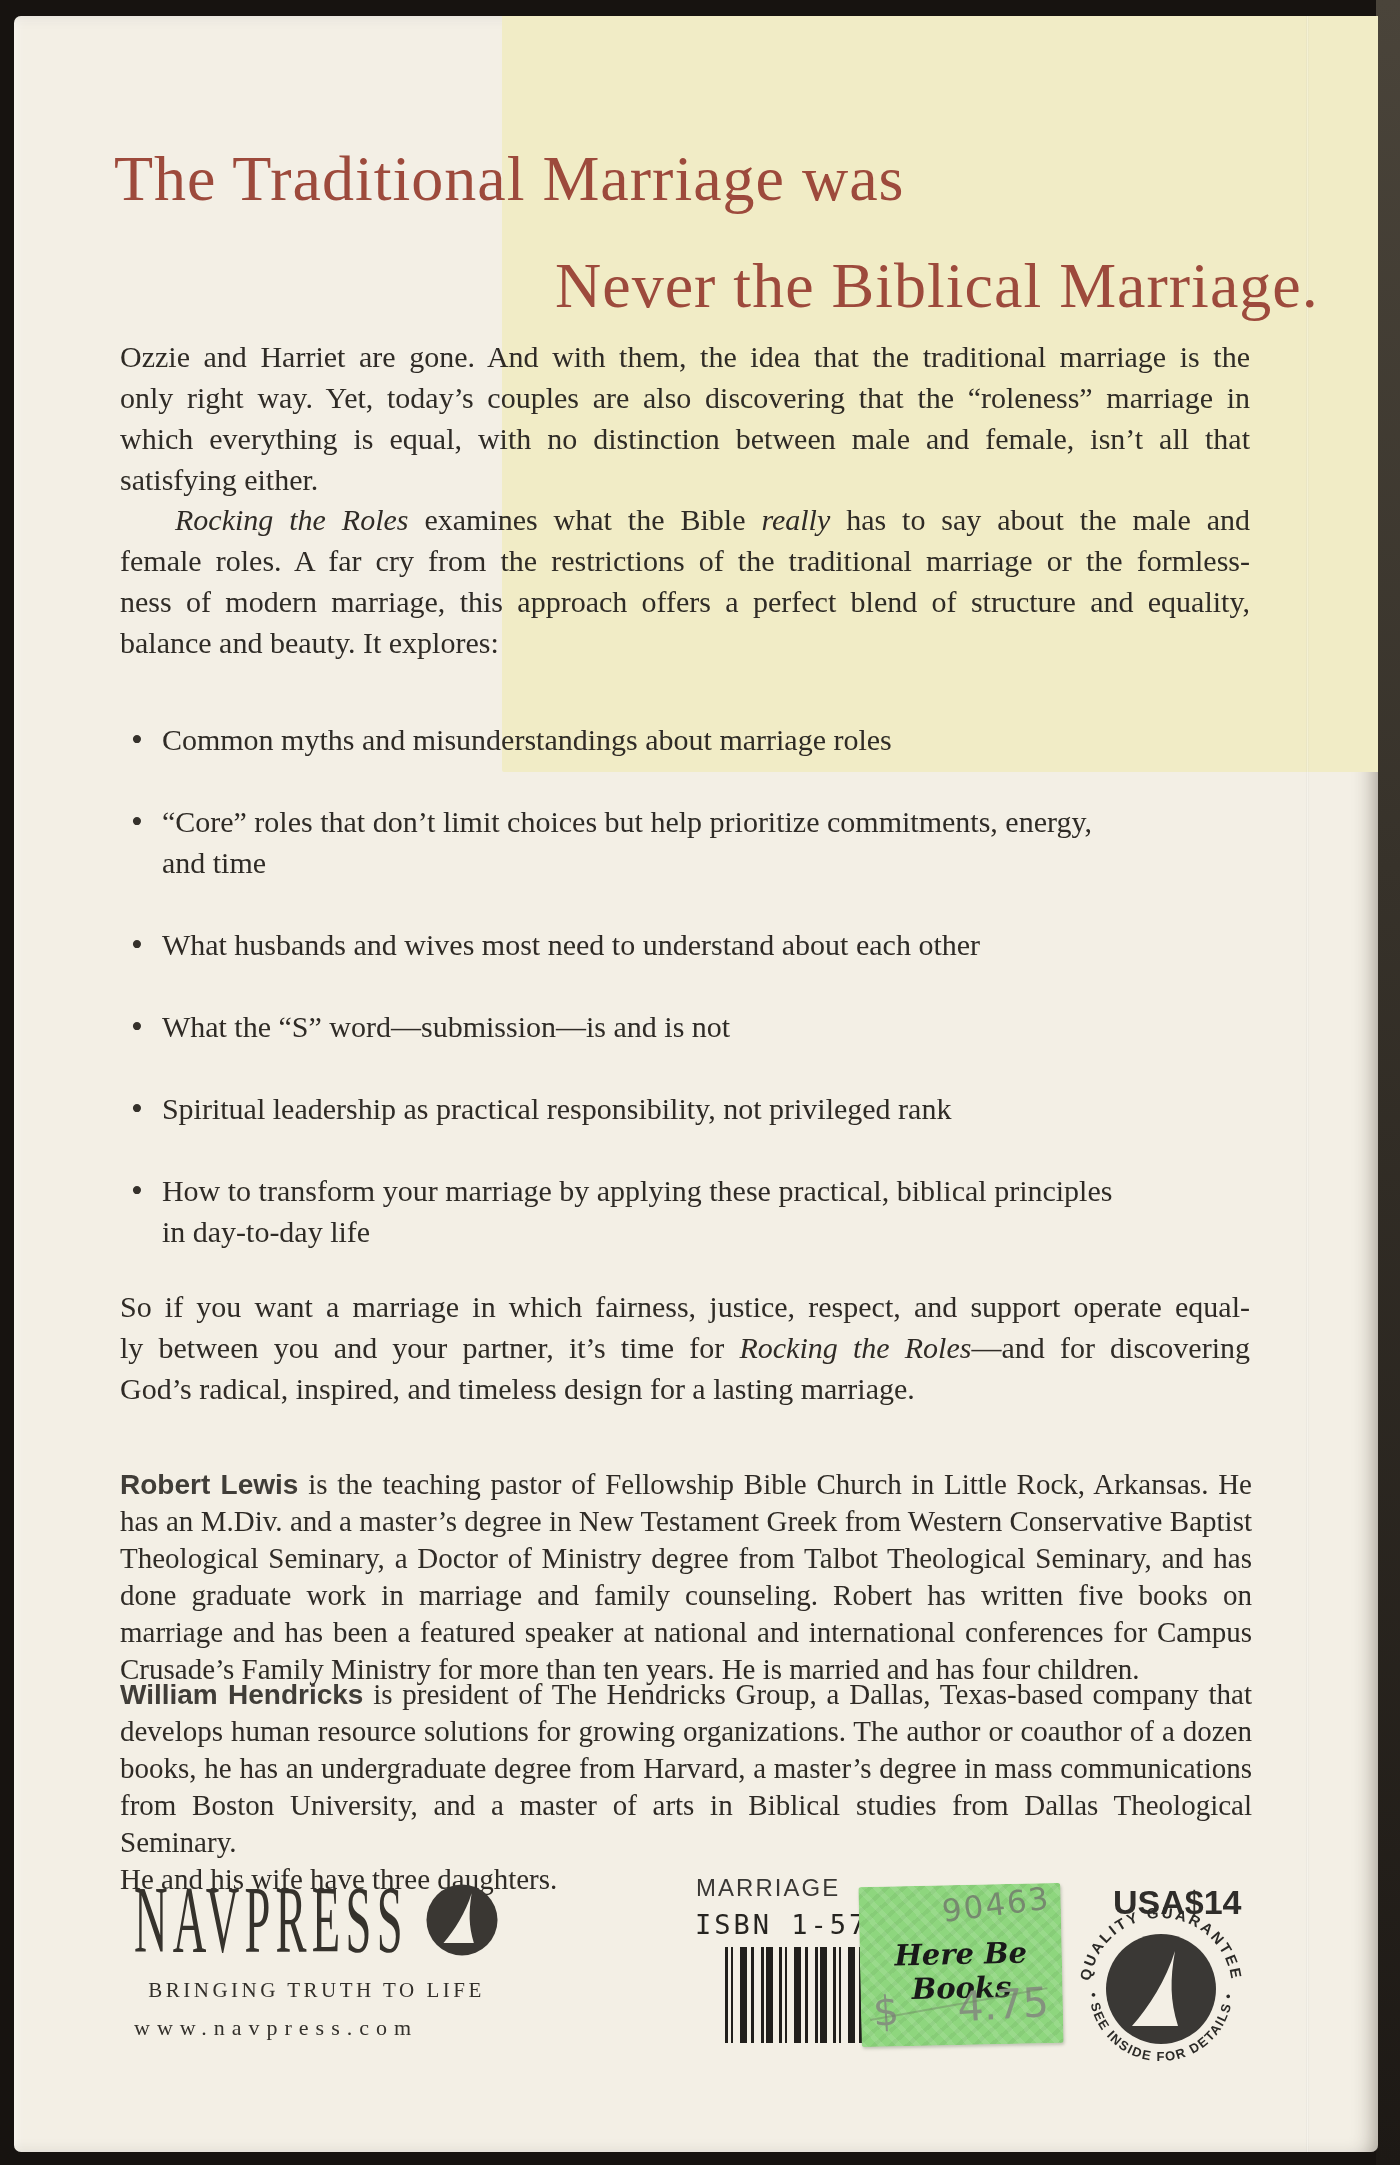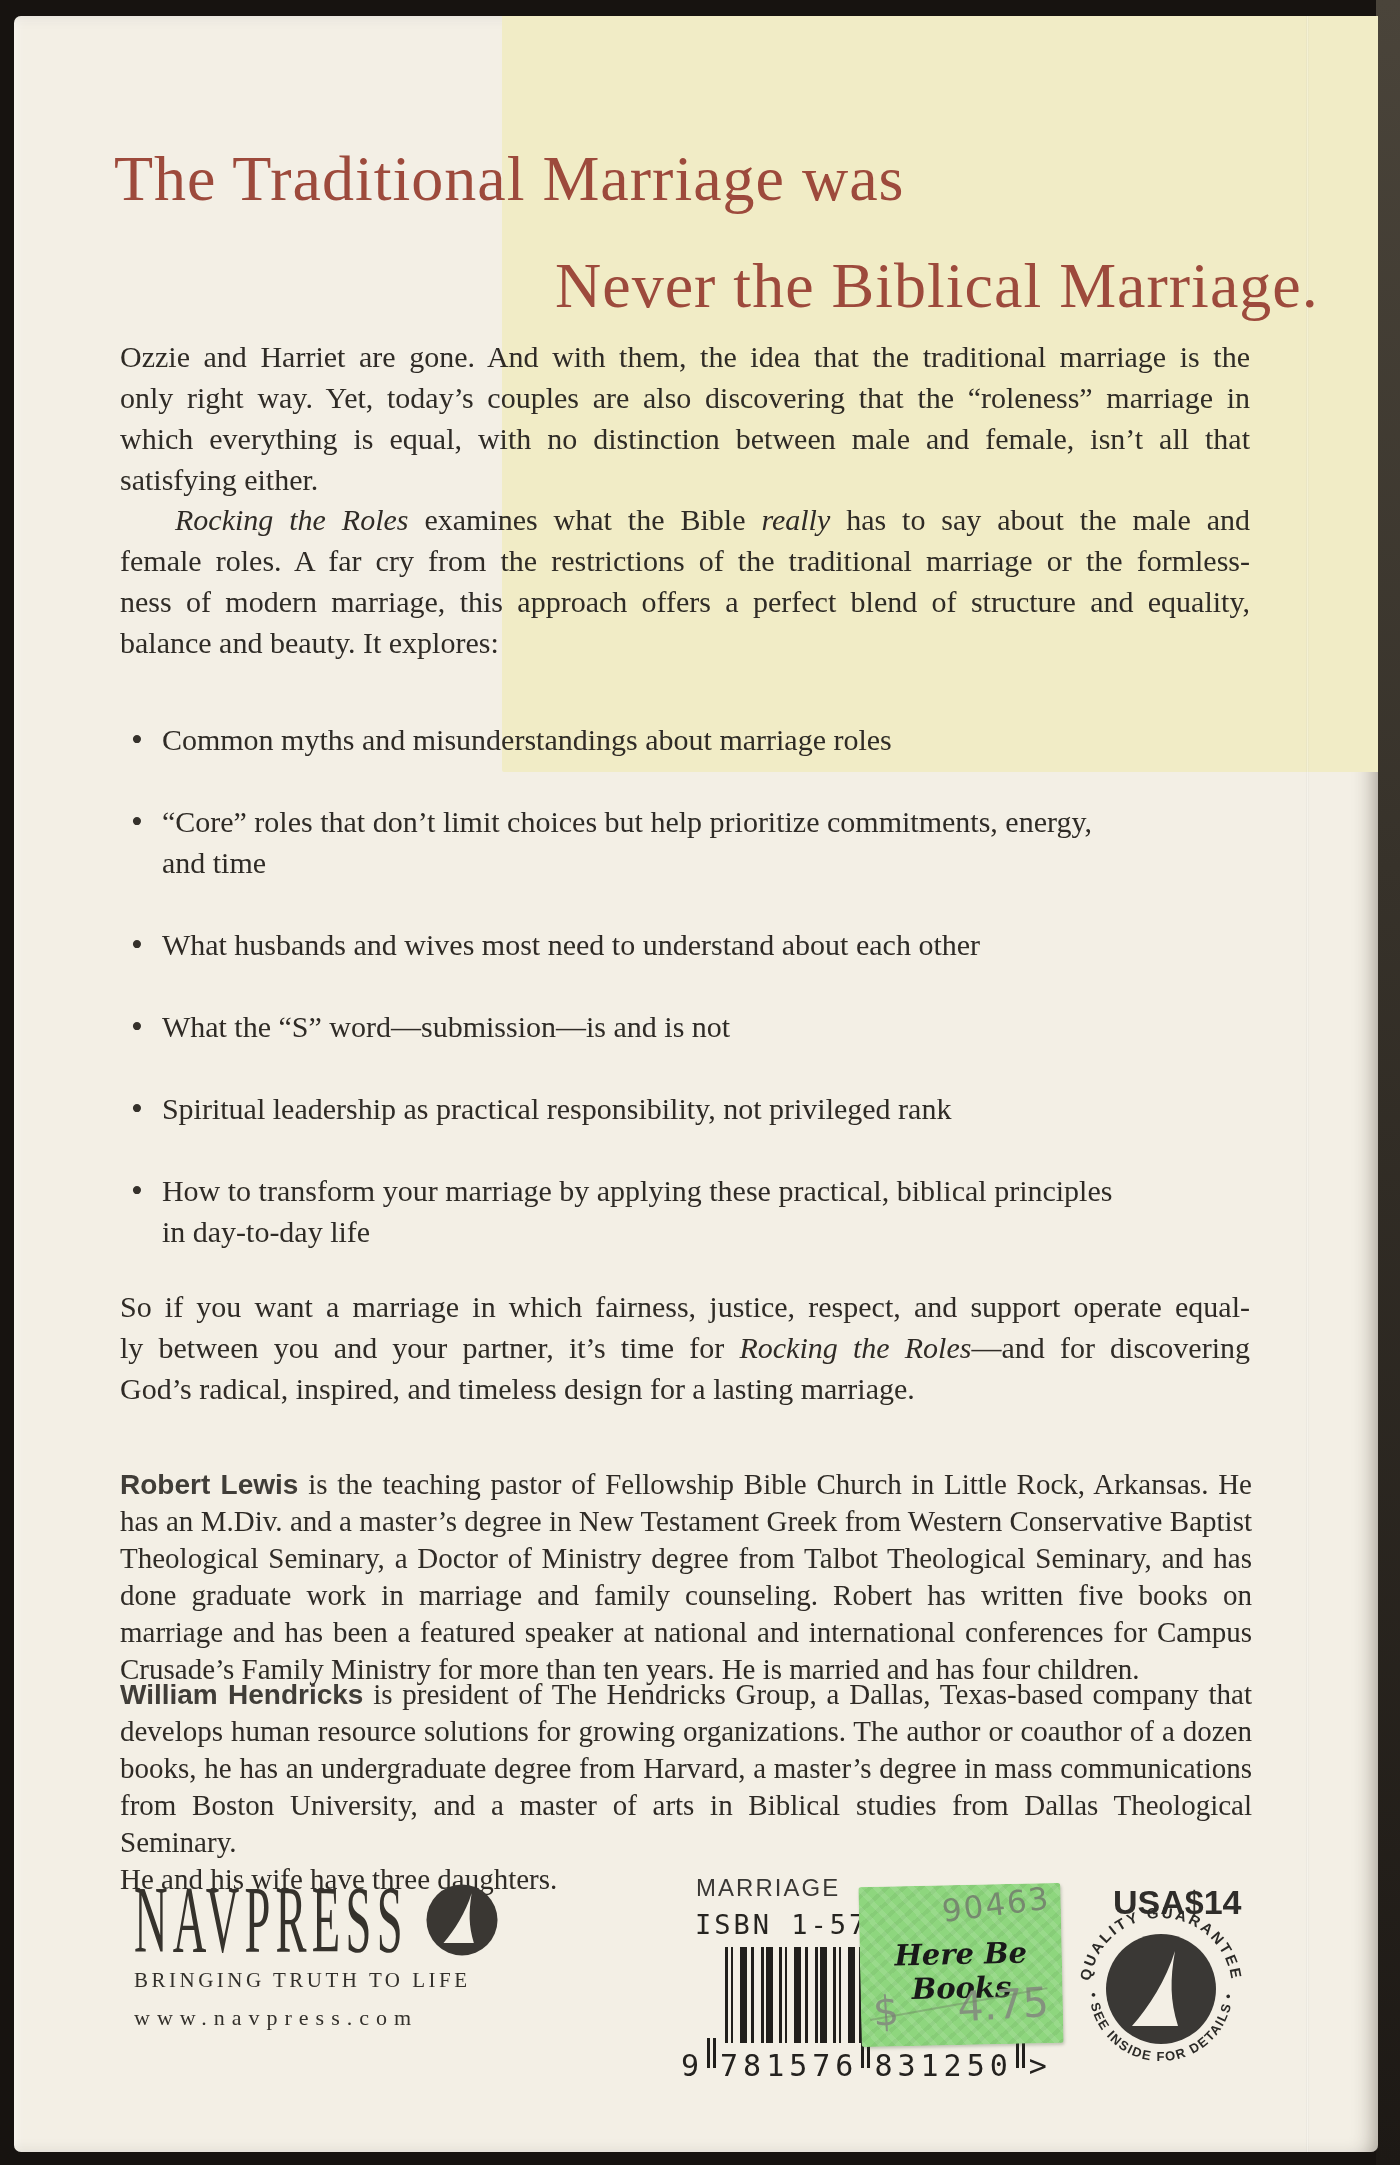--- a/index.html
+++ b/index.html
@@ -52,21 +52,21 @@
   .bullet .dot{flex:0 0 auto;font-size:34px;line-height:41px;color:#35312b;}
   .b1{top:703px;} .b2{top:785px;} .b3{top:908px;}
   .b4{top:990px;} .b5{top:1072px;} .b6{top:1154px;}
 
   
   .pub{position:absolute;left:120px;top:1862px;color:#35322c;}
   .pub-row{display:flex;align-items:center;gap:4px;height:84px;}
   .wordmark{display:inline-block;font-family:"Liberation Serif",serif;font-size:62px;
     letter-spacing:7px;transform:scale(.75,1.52);transform-origin:left center;white-space:nowrap;color:#35322c;}
   .pub-logo{width:74px;height:74px;margin-left:-78px;}
-  .tagline{font-size:21px;letter-spacing:3.5px;margin-top:6px;color:#33302b;white-space:nowrap;}
+  .tagline{font-size:21px;letter-spacing:3.5px;margin-top:16px;color:#33302b;white-space:nowrap;text-align:center;}
   .pub-url{font-size:22px;letter-spacing:7px;margin-top:12px;color:#33302b;white-space:nowrap;}
 
   
   .category{position:absolute;left:682px;top:1859px;font-family:"Liberation Sans",sans-serif;
     font-size:23px;letter-spacing:2px;color:#3a3835;transform:scaleX(1.04);transform-origin:left;}
   .isbn{position:absolute;left:681px;top:1893px;font-family:"DejaVu Sans Mono",monospace;
     font-size:27px;letter-spacing:3px;color:#262420;}
   .bars{position:absolute;left:711px;top:1931px;width:282px;height:96px;
     background:repeating-linear-gradient(90deg,
       #211f1c 0 3px, transparent 3px 6px,
@@ -198,23 +198,20 @@
         <path d="M 63,14 C 59,40 59,58 66,81 L 25,81 C 40,64 55,40 63,14 Z" fill="#f3efe5"></path>
       </svg>
     </div>
     <div class="tagline">BRINGING TRUTH TO LIFE</div>
     <div class="pub-url">www.navpress.com</div>
   </div>
 
   <div class="category">MARRIAGE</div>
   <div class="isbn">ISBN 1-57</div>
   <div class="bars"></div>
-  <div class="digits">
-    <span>9</span><span class="guard"></span><span>781576</span><span class="guard"></span><span>831250</span><span class="guard"></span><span>&gt;</span>
-  </div>
 
   <div class="sticker">
     <div class="sticker-code">90463</div>
     <div class="sticker-store">Here Be Books</div>
     <div class="sticker-price">
       <span>$</span>
       <span>4.75</span>
     </div>
     <div class="sticker-scratch"></div>
   </div>

